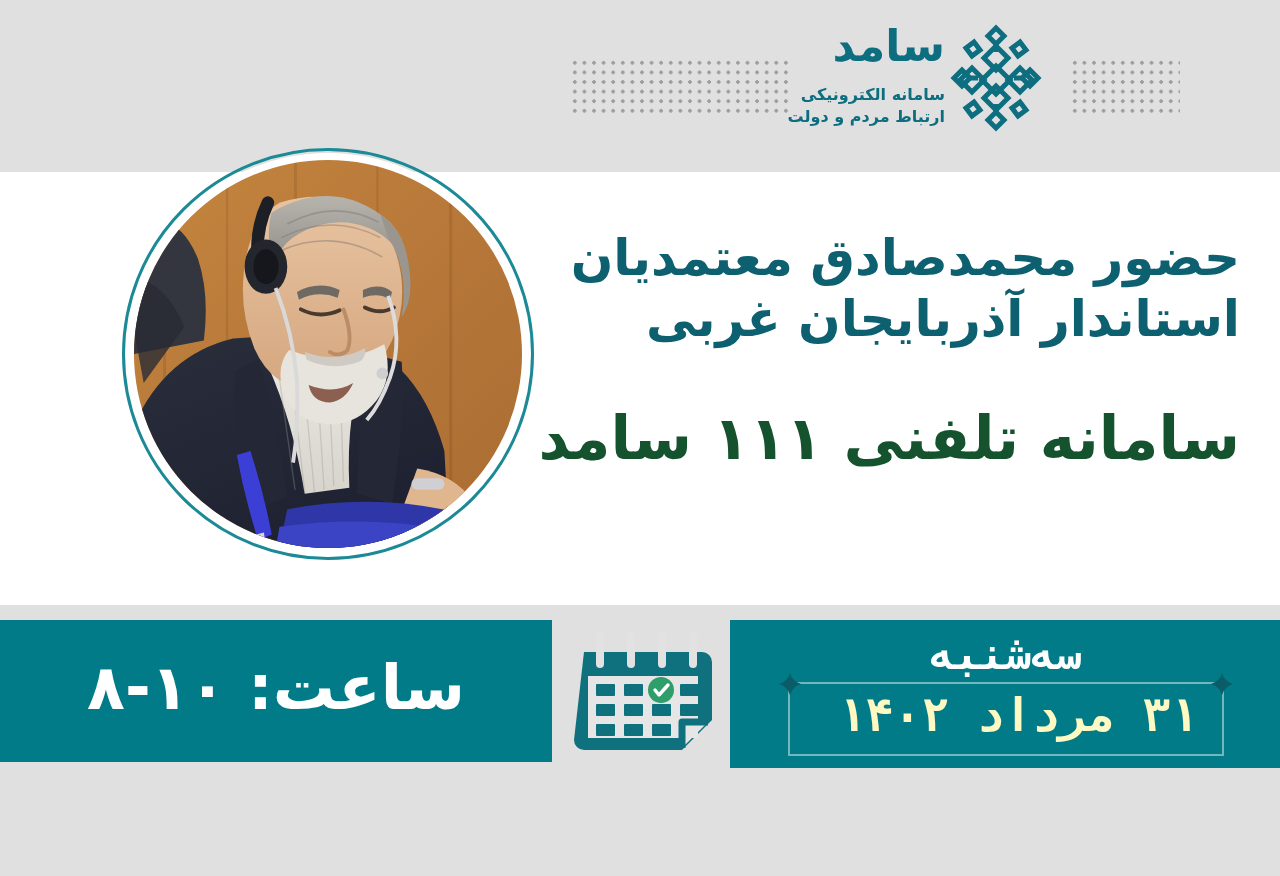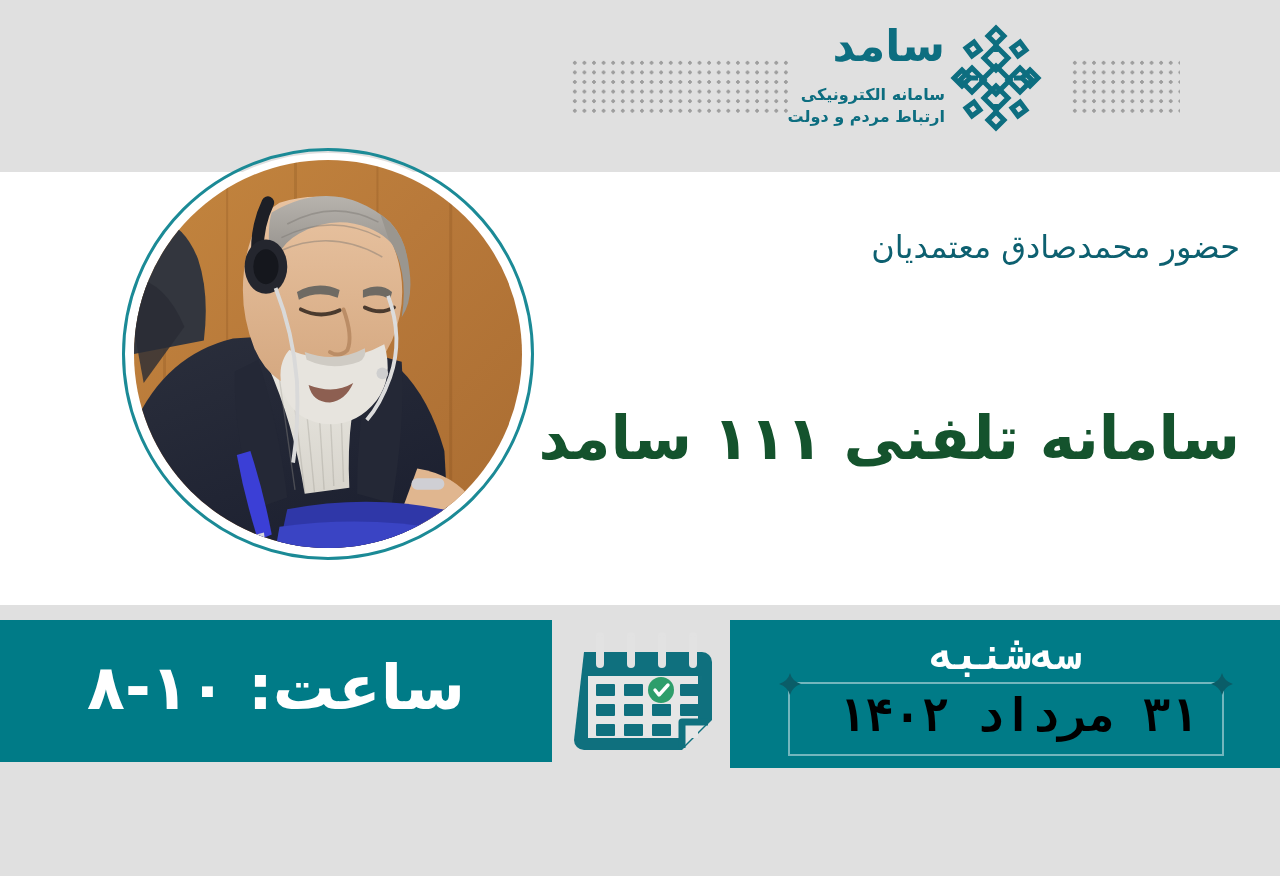--- a/index.html
+++ b/index.html
@@ -66,21 +66,21 @@
     background:#b5record;
   }
   .photo-svg{display:block;width:100%;height:100%;}
 
   
   .headline{
     position:absolute;right:40px;top:228px;width:700px;
     text-align:right;direction:rtl;color:#0d6070;
   }
   .headline .l1,.headline .l2{
-    font-size:32px;font-weight:normal;line-height:1.22;
+    font-size:50px;font-weight:bold;line-height:1.22;
     letter-spacing:-1px;white-space:nowrap;
   }
   .subline{
     position:absolute;right:40px;top:402px;width:700px;
     text-align:right;direction:rtl;color:#14532d;
     font-size:60px;font-weight:bold;line-height:1.2;
     letter-spacing:-2px;white-space:nowrap;
   }
 
   
@@ -111,21 +111,21 @@
     font-size:42px;font-weight:bold;letter-spacing:-1px;
   }
   .date-frame{
     position:absolute;left:58px;right:56px;top:62px;height:74px;
     border:2px solid rgba(255,255,255,.45);
     box-sizing:border-box;
   }
   .date-full{
     position:absolute;inset:0;
     display:flex;align-items:center;justify-content:center;
-    color:#000000;direction:rtl;
+    color:#fef9c3;direction:rtl;
     font-size:46px;font-weight:bold;letter-spacing:0px;
     padding-bottom:6px;box-sizing:border-box;padding-left:24px;
   }
   .star{position:absolute;width:22px;height:22px;}
   .star svg{display:block;width:100%;height:100%;}
   .star-r{right:-11px;top:-11px;}
   .star-l{left:-11px;top:-11px;}
 </style>
 </head>
 <body>
@@ -274,20 +274,21 @@
         <path d="M150 378 q100 -14 196 8 l4 22 -206 4 Z" fill="#3a44c4"></path>
 
         <path d="M120 300 q14 44 22 86 l-14 6 q-14 -44 -22 -88 Z" fill="#3b3fd6"></path>
         <path d="M126 386 l8 -2 l2 18 l-14 -6 Z" fill="#d8d8dc"></path>
       </svg>
     </div>
   </div>
 
   <div class="headline">
     <div class="l1">حضور محمدصادق معتمدیان</div>
+    <div class="l2">استاندار آذربایجان غربی</div>
   </div>
 
   <div class="subline">سامانه تلفنی ۱۱۱ سامد</div>
 
   <div class="time-box">
     <div class="time-text">ساعت: ۱۰-۸</div>
   </div>
 
   <div class="cal-icon">
     <svg viewBox="0 0 146 130" xmlns="http://www.w3.org/2000/svg">

